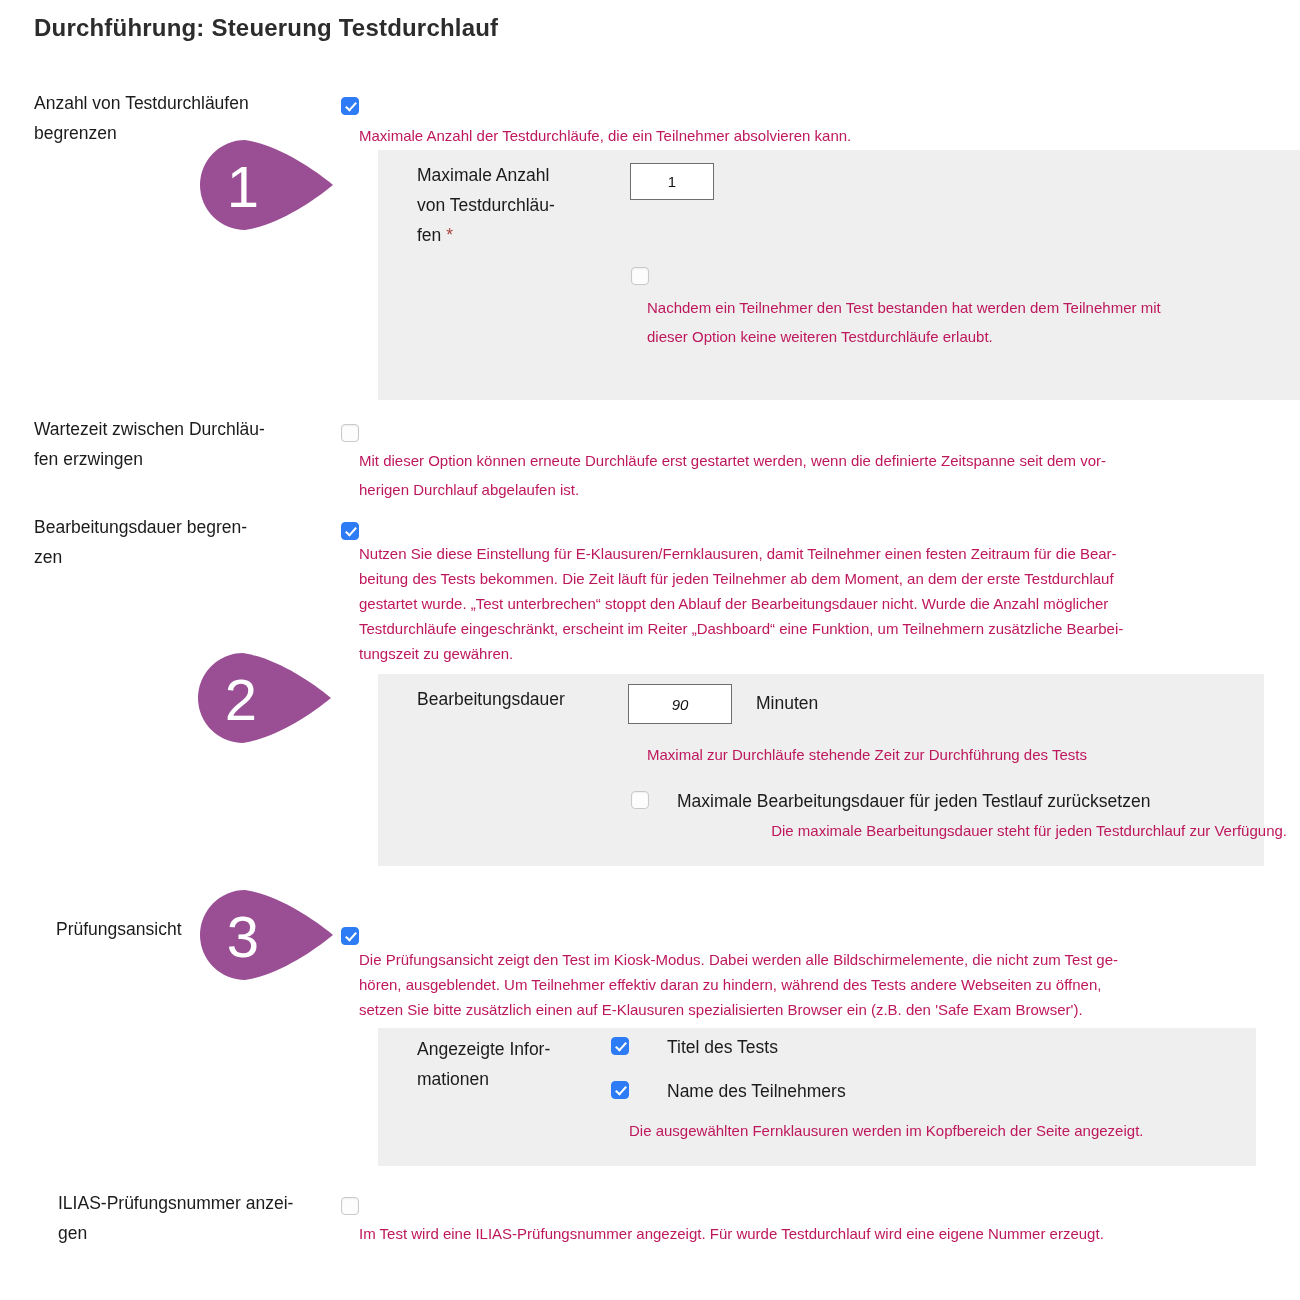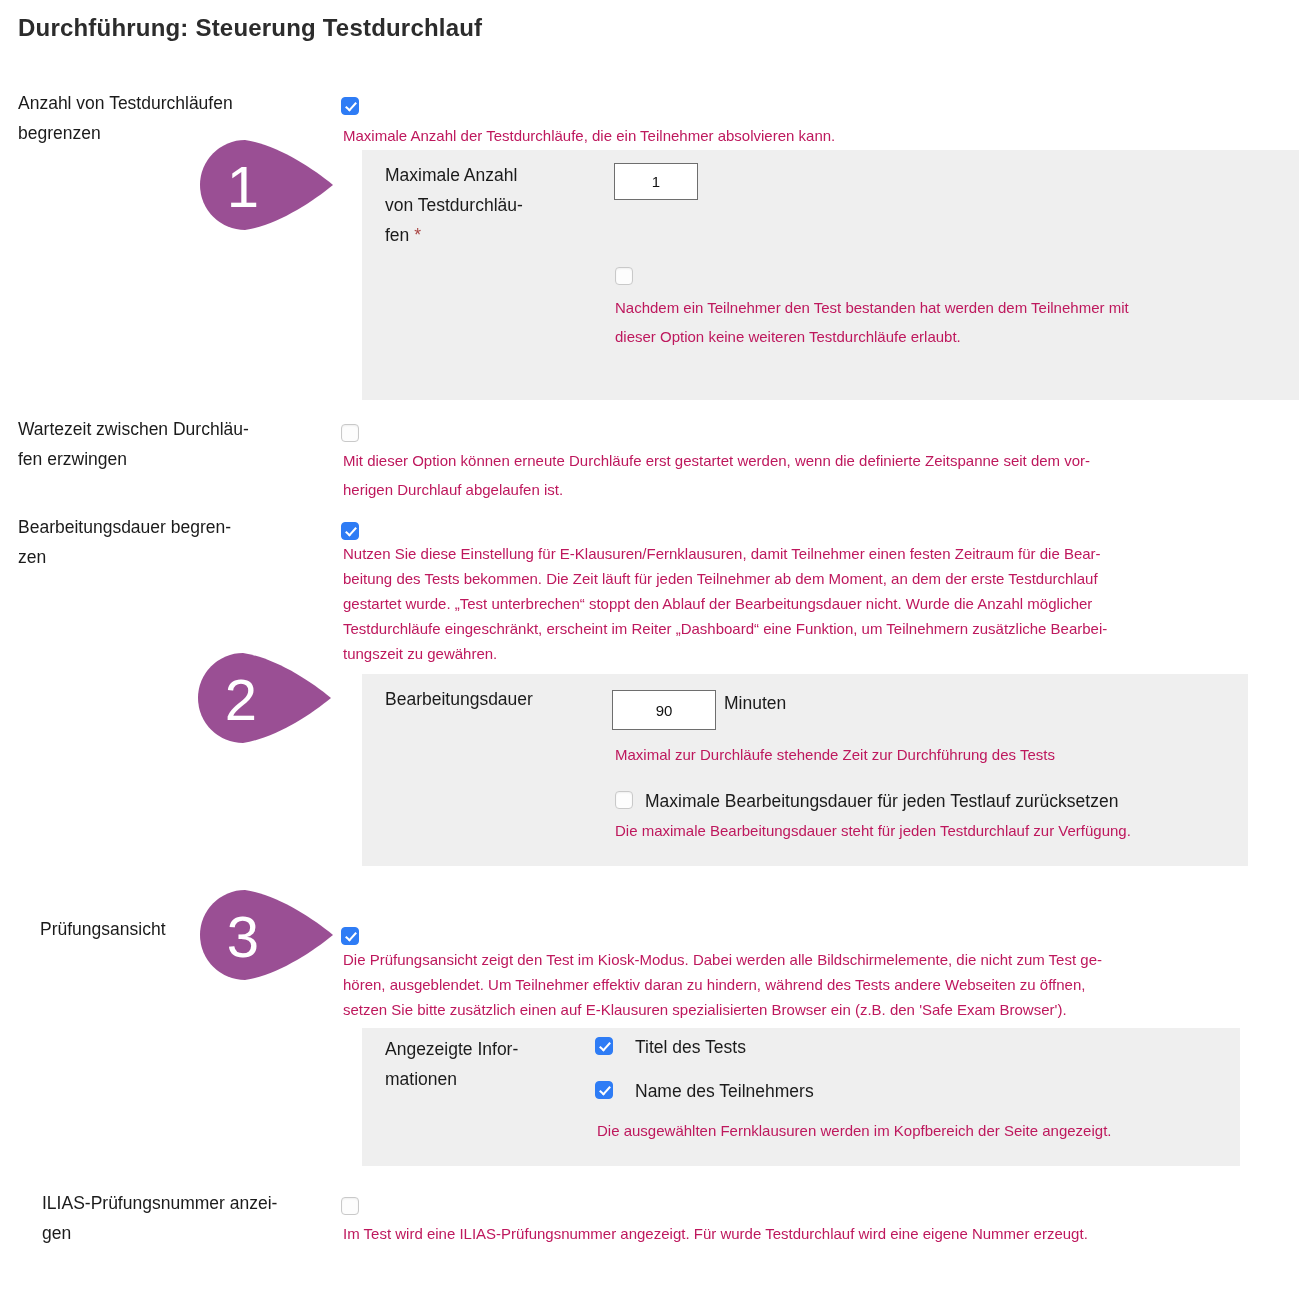--- a/index.html
+++ b/index.html
@@ -4,21 +4,21 @@
 <style>
   html,body{margin:0;padding:0;background:#ffffff;}
   #screen{
     position:relative;
     width:1300px;height:1300px;
     background:#ffffff;
     font-family:"Liberation Sans","DejaVu Sans",sans-serif;
     color:#1b1b1b;
     overflow:hidden;
   }
-  .abs{position:absolute;}
+  .abs{position:absolute;margin-left:16px;}
   .pre{white-space:pre-line;}
   .page-title{
     font-size:24px;font-weight:700;color:#2c2c2c;letter-spacing:.2px;
   }
   .flabel{font-size:17.5px;line-height:30px;color:#1b1b1b;}
   .desc{font-size:15px;line-height:29px;color:#be185d;}
   .desc.tight{line-height:25px;}
   .panel{background:#efefef;padding-left:26px;}
   .sublabel{font-size:17.5px;line-height:30px;color:#1b1b1b;}
   .req{color:#a94442;margin-left:5px;}
@@ -78,27 +78,27 @@
 zen</div>
   <span class="cb checked" style="left:341px;top:522px;"></span>
   <div class="abs desc tight pre" style="left:343px;top:541px;width:950px;">Nutzen Sie diese Einstellung für E-Klausuren/Fernklausuren, damit Teilnehmer einen festen Zeitraum für die Bear-
 beitung des Tests bekommen. Die Zeit läuft für jeden Teilnehmer ab dem Moment, an dem der erste Testdurchlauf
 gestartet wurde. „Test unterbrechen“ stoppt den Ablauf der Bearbeitungsdauer nicht. Wurde die Anzahl möglicher
 Testdurchläufe eingeschränkt, erscheint im Reiter „Dashboard“ eine Funktion, um Teilnehmern zusätzliche Bearbei-
 tungszeit zu gewähren.</div>
 
   <div class="abs panel" style="left:362px;top:674px;width:860px;height:192px;">
     <div class="abs sublabel" style="left:23px;top:10px;">Bearbeitungsdauer</div>
-    <input class="tinput" style="left: 250px; top: 16px; width: 104px; height: 40px;" readonly="" value="90">
+    <input class="tinput" style="left: 250px; top: 10px; width: 104px; height: 40px; font-style: italic;" readonly="" value="90">
     <div class="abs biglabel" style="left:362px;top:14px;">Minuten</div>
     <div class="abs desc" style="left:253px;top:66px;width:640px;">Maximal zur Durchläufe stehende Zeit zur Durchführung des Tests</div>
 
     <span class="cb unchecked" style="left:253px;top:117px;"></span>
     <div class="abs biglabel" style="left:283px;top:112px;">Maximale Bearbeitungsdauer für jeden Testlauf zurücksetzen</div>
-    <div class="abs desc" style="left:253px;top:142px;width:640px;">Die maximale Bearbeitungsdauer steht für jeden Testdurchlauf zur Verfügung.</div>
+    <div class="abs desc" style="left:253px;top:142px;width:640px;text-align:right;">Die maximale Bearbeitungsdauer steht für jeden Testdurchlauf zur Verfügung.</div>
   </div>
 
   <div class="abs flabel" style="left:40px;top:914px;">Prüfungsansicht</div>
   <span class="cb checked" style="left:341px;top:927px;"></span>
   <div class="abs desc tight pre" style="left:343px;top:947px;width:950px;">Die Prüfungsansicht zeigt den Test im Kiosk-Modus. Dabei werden alle Bildschirmelemente, die nicht zum Test ge-
 hören, ausgeblendet. Um Teilnehmer effektiv daran zu hindern, während des Tests andere Webseiten zu öffnen,
 setzen Sie bitte zusätzlich einen auf E-Klausuren spezialisierten Browser ein (z.B. den 'Safe Exam Browser').</div>
 
   <div class="abs panel" style="left:362px;top:1028px;width:852px;height:138px;">
     <div class="abs sublabel pre" style="left:23px;top:6px;width:200px;">Angezeigte Infor-

